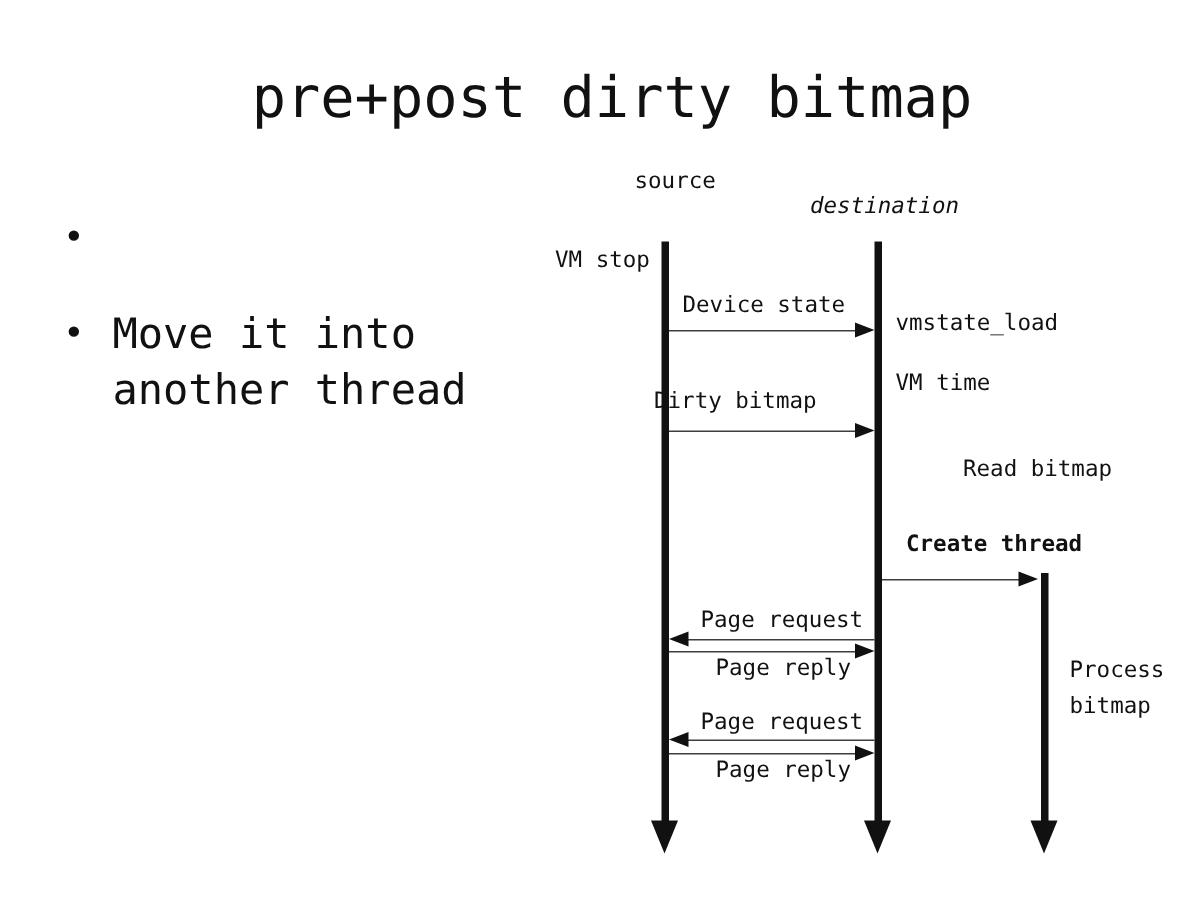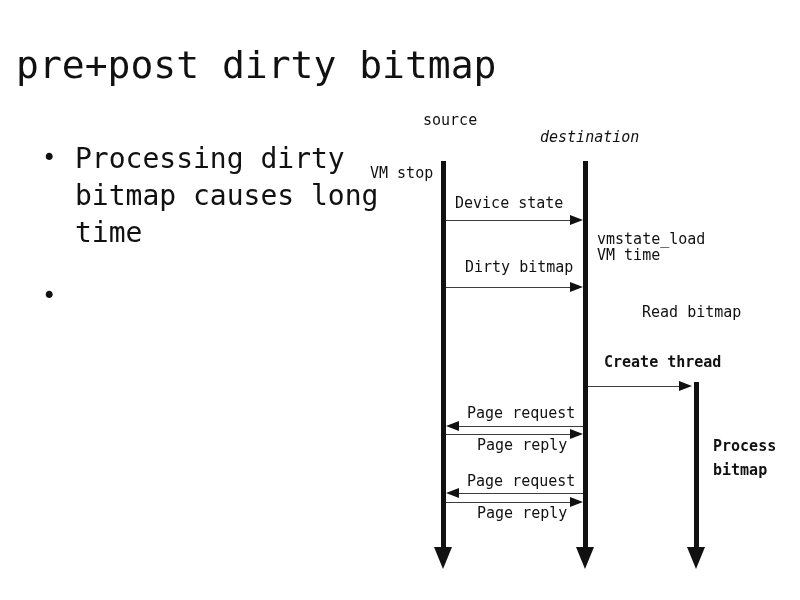--- a/index.html
+++ b/index.html
@@ -11,21 +11,21 @@
     background: #ffffff;
     overflow: hidden;
     font-family: "DejaVu Sans Mono", "Liberation Mono", monospace;
     color: #111111;
   }
   .title {
     position: absolute;
     top: 42px;
     left: 0;
     width: 800px;
-    text-align: left;
+    text-align: center;
     font-size: 38px;
     line-height: 1.25;
     white-space: nowrap;
     padding-left: 16px;
   }
   .bullets {
     position: absolute;
     left: 42px;
     top: 140px;
     width: 360px;
@@ -89,53 +89,53 @@
 </head>
 <body>
 
 <div class="slide">
 
   <div class="title">pre+post dirty bitmap</div>
 
   <div class="bullets">
     <div class="bullet-item">
       <span class="bullet-glyph">•</span>
-      <span class="bullet-text">Processing dirty bitmap causes long time</span>
     </div>
     <div class="bullet-item">
       <span class="bullet-glyph">•</span>
+      <span class="bullet-text">Move it into another thread</span>
     </div>
   </div>
 
   <div>
 
     <div class="dlabel" style="left:423px; top:112px;">source</div>
     <div class="dlabel" style="left:540px; top:129px;font-style:italic;">destination</div>
 
     <div class="lifeline" style="left:441px; top:161px; height:387px;"></div>
     <div class="lifeline" style="left:583px; top:161px; height:387px;"></div>
     <div class="lifeline" style="left:694px; top:382px; height:166px;"></div>
 
     <div class="lifeline-arrow-down" style="left:434px; top:547px;"></div>
     <div class="lifeline-arrow-down" style="left:576px; top:547px;"></div>
     <div class="lifeline-arrow-down" style="left:687px; top:547px;"></div>
 
     <div class="dlabel" style="left:370px; top:165px;text-align:center;">VM stop</div>
-    <div class="dlabel" style="left:597px; top:207px;margin-top:24px;">vmstate_load</div>
+    <div class="dlabel" style="left:597px; top:207px;">vmstate_load</div>
     <div class="dlabel" style="left:597px; top:247px;">VM time</div>
     <div class="dlabel" style="left:594px; top:304px;margin-left:48px;">Read bitmap</div>
     <div class="dlabel" style="left:604px; top:354px;font-weight:bold;">Create thread</div>
-    <div class="dlabel prewrap" style="left:713px; top:434px;font-weight:bold;">Process
+    <div class="dlabel prewrap" style="left:713px; top:434px;">Process
 bitmap</div>
 
     <div class="dlabel" style="left:455px; top:195px;">Device state</div>
     <div class="msg-line" style="left:446px; top:220px; width:126px;"></div>
     <div class="msg-arrow-right" style="left:570px; top:215px;"></div>
 
-    <div class="dlabel" style="left:465px; top:259px;">Dirty bitmap</div>
+    <div class="dlabel" style="left:436px; top:259px;">Dirty bitmap</div>
     <div class="msg-line" style="left:446px; top:287px; width:126px;"></div>
     <div class="msg-arrow-right" style="left:570px; top:282px;"></div>
 
     <div class="msg-line" style="left:588px; top:386px; width:92px;"></div>
     <div class="msg-arrow-right" style="left:679px; top:381px;"></div>
 
     <div class="dlabel" style="left:467px; top:405px;">Page request</div>
     <div class="msg-line" style="left:457px; top:426px; width:126px;"></div>
     <div class="msg-arrow-left" style="left:446px; top:421px;"></div>
 

